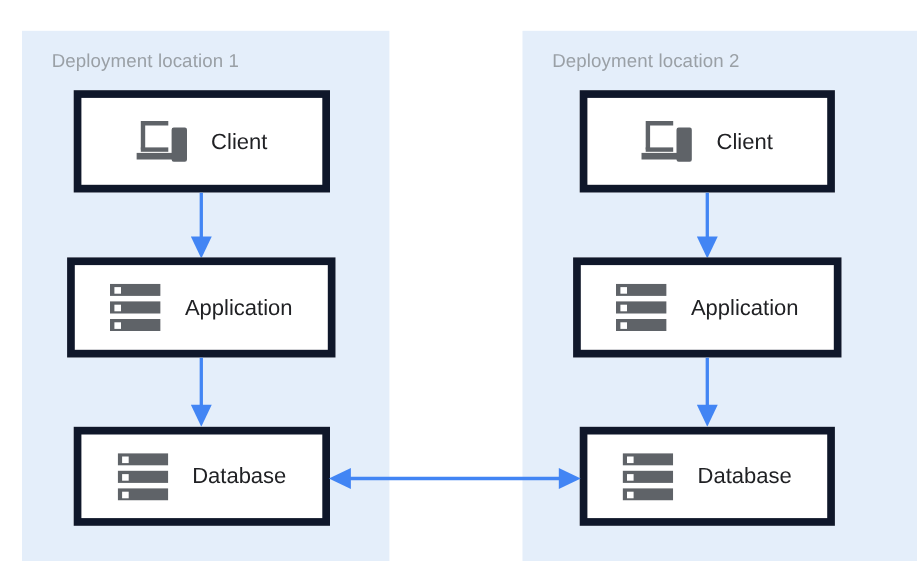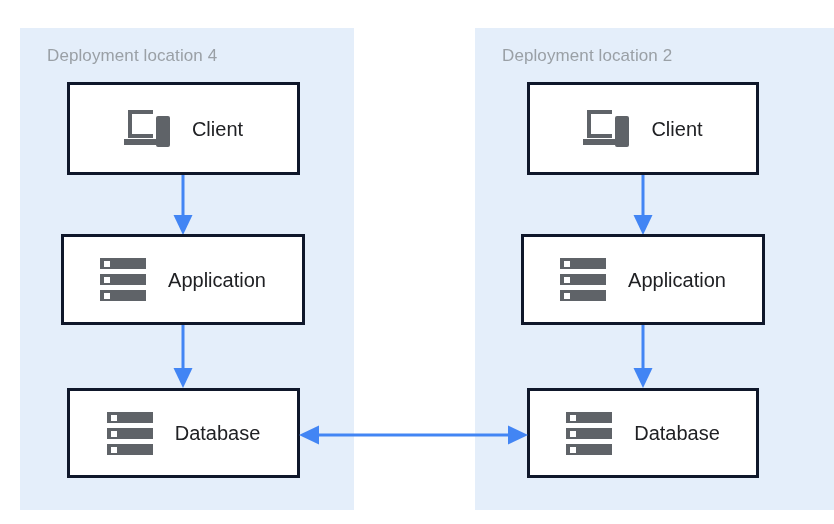--- a/index.html
+++ b/index.html
@@ -38,21 +38,21 @@
     white-space: nowrap;
     letter-spacing: 0.1px;
   }
   #zone-0 .zone-label { left: 27px; }
   #zone-1 .zone-label { left: 27px; }
 
   
   .node {
     position: absolute;
     background: #ffffff;
-    border: 3px solid #0f172a;
+    border: 7px solid #0f172a;
     display: flex;
     align-items: center;
     justify-content: center;
     gap: 22px;
   }
 
   .node-label {
     font-size: 20px;
     line-height: 24px;
     color: #202124;
@@ -96,21 +96,21 @@
   }
   #arrow-sync svg { display: block; }
 </style>
 </head>
 <body>
 
 <div id="diagram-root">
 
   <div class="zone" id="zone-0">
 
-    <div class="zone-label">Deployment location 4</div>
+    <div class="zone-label">Deployment location 1</div>
 
     <div class="node" id="node-0-0">
       <svg class="icon icon-client" viewBox="0 0 46 42">
         <path fill="#5f6368" d="M4 2 h25 v4 H8 v22 H4 Z"></path>
         <rect x="0" y="31" width="33" height="6" fill="#5f6368"></rect>
         <rect x="4" y="26" width="25" height="4" fill="#5f6368"></rect>
         <path fill="#5f6368" d="M34 8 h10 a2 2 0 0 1 2 2 v27 a2 2 0 0 1 -2 2 h-10 a2 2 0 0 1 -2 -2 v-27 a2 2 0 0 1 2 -2 Z M35.5 12 h7 v23 h-7 Z"></path>
       </svg>
       <span class="node-label">Client</span>
     </div>

